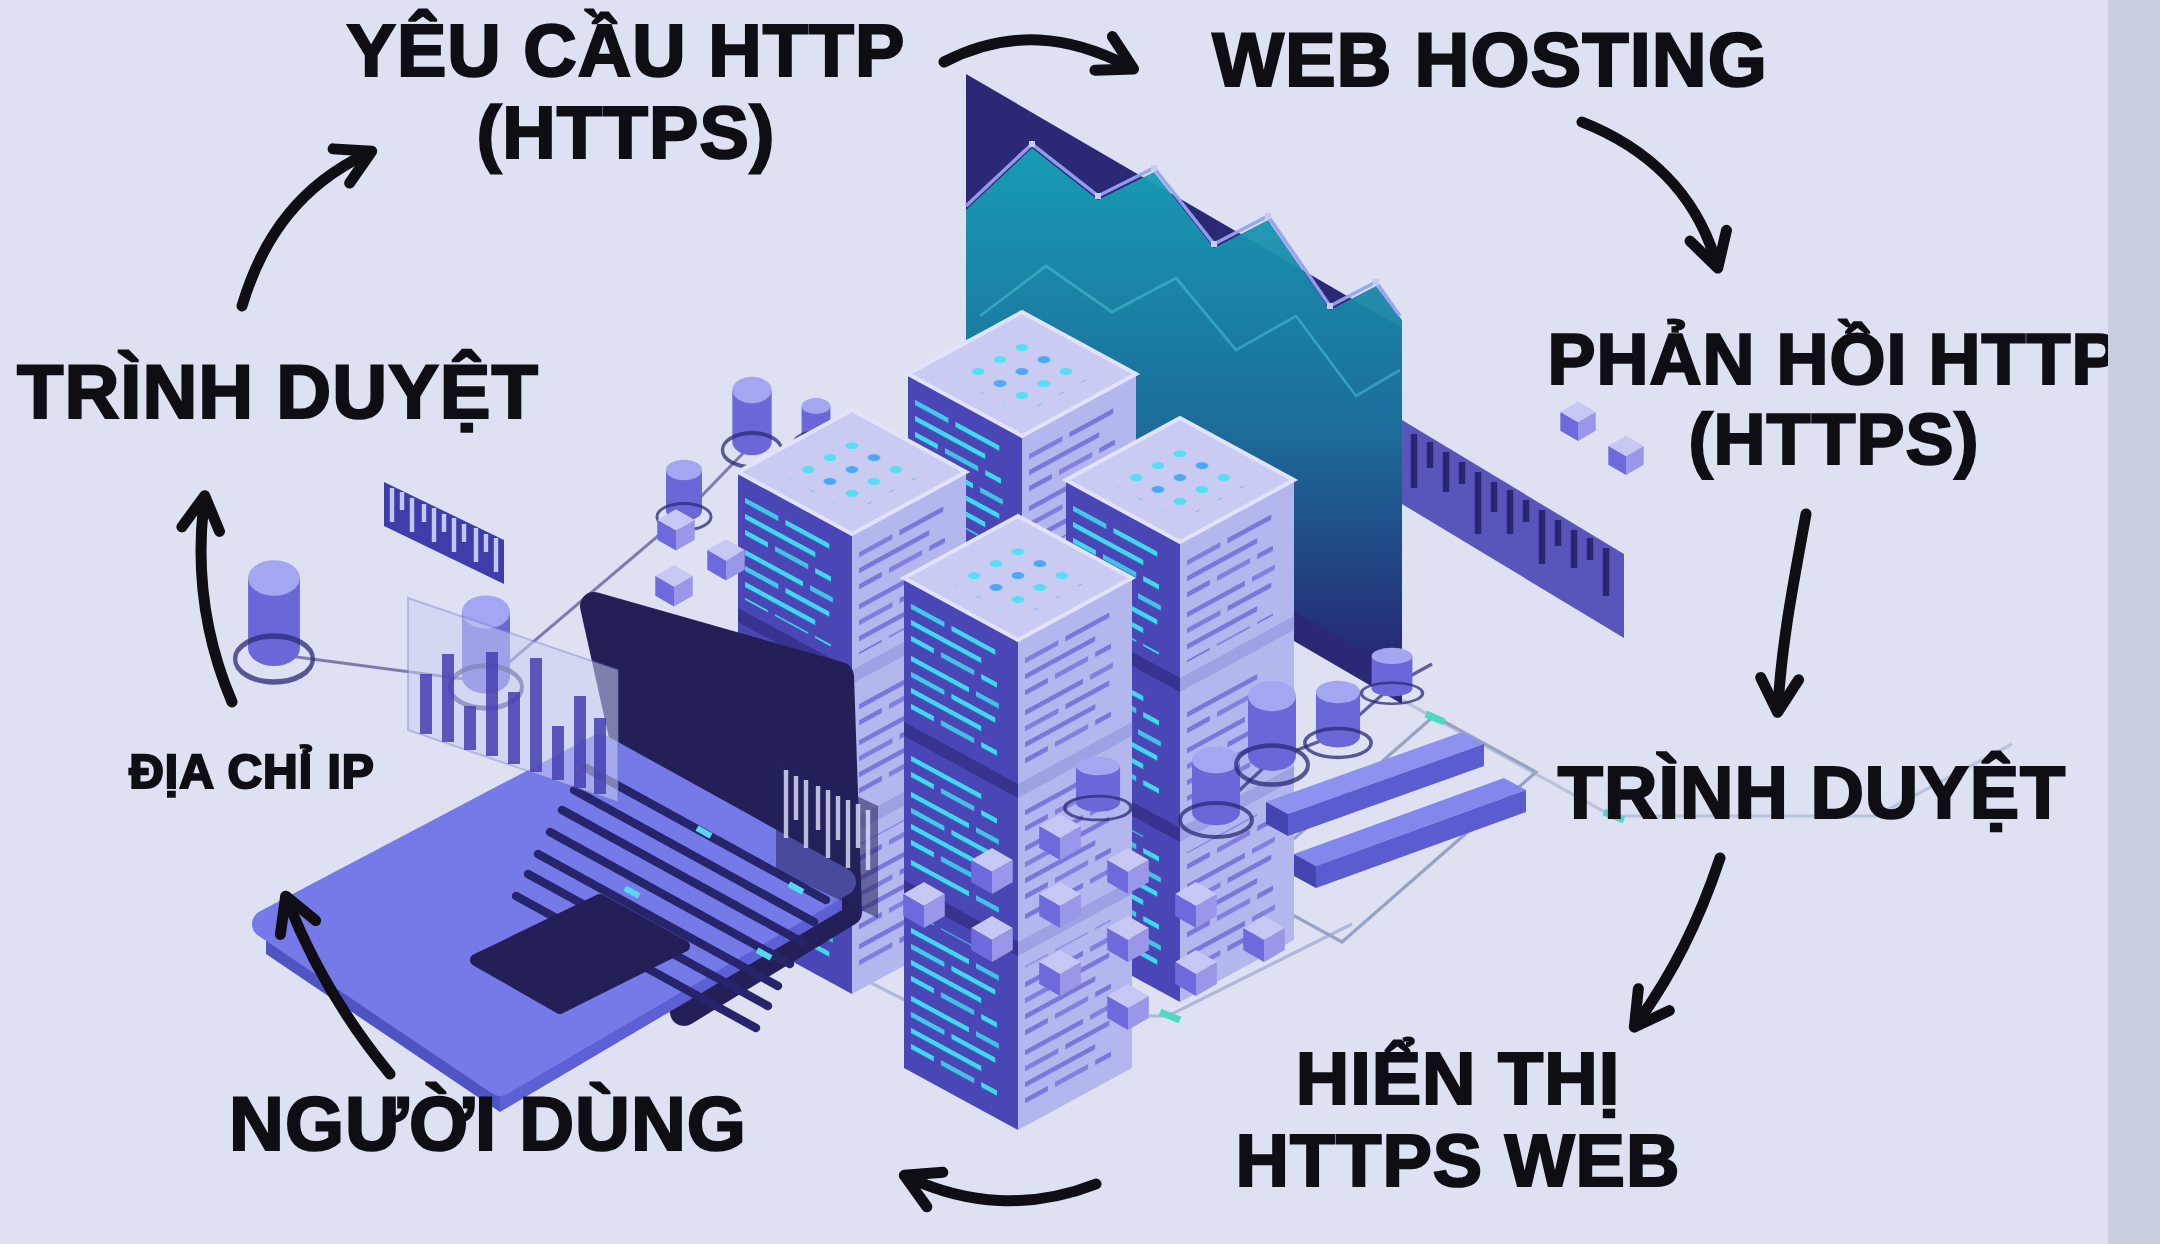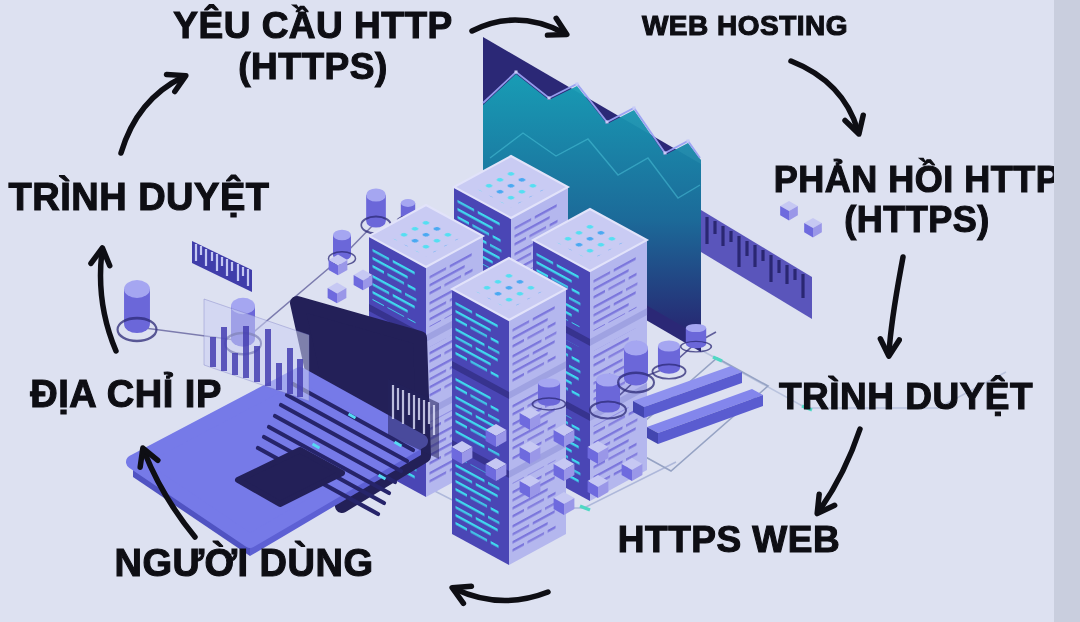--- a/index.html
+++ b/index.html
@@ -341,36 +341,37 @@
     <path d="M195,537 C172,509 155,479 144,451" marker-end="url(#ah)"></path>
     <path d="M116,351 C102,318 98,284 102,251" marker-end="url(#ah)"></path>
     <path d="M121,153 C132,116 152,92 183,77" marker-end="url(#ah)"></path>
   </g>
 </svg>
 
 <div class="lbl" style="left:313px;top:6px;font-size:37px;">
   <span>YÊU CẦU HTTP</span>
   <span>(HTTPS)</span>
 </div>
-<div class="lbl" style="left:745px;top:11px;font-size:28px;">
+<div class="lbl" style="left:745px;top:11px;font-size:38px;">
   <span>WEB HOSTING</span>
 </div>
 <div class="lbl" style="left:917px;top:160px;font-size:36px;">
   <span>PHẢN HỒI HTTP</span>
   <span>(HTTPS)</span>
 </div>
 <div class="lbl" style="left:906px;top:377px;font-size:37px;">
   <span>TRÌNH DUYỆT</span>
 </div>
 <div class="lbl" style="left:729px;top:520px;font-size:37px;">
+  <span>HIỂN THỊ</span>
   <span>HTTPS WEB</span>
 </div>
 <div class="lbl" style="left:244px;top:543px;font-size:38px;">
   <span>NGƯỜI DÙNG</span>
 </div>
-<div class="lbl" style="left:126px;top:374px;font-size:38px;">
+<div class="lbl" style="left:126px;top:374px;font-size:24px;">
   <span>ĐỊA CHỈ IP</span>
 </div>
 <div class="lbl" style="left:139px;top:177px;font-size:38px;">
   <span>TRÌNH DUYỆT</span>
 </div>
 
 </div>
 
 </body></html>

